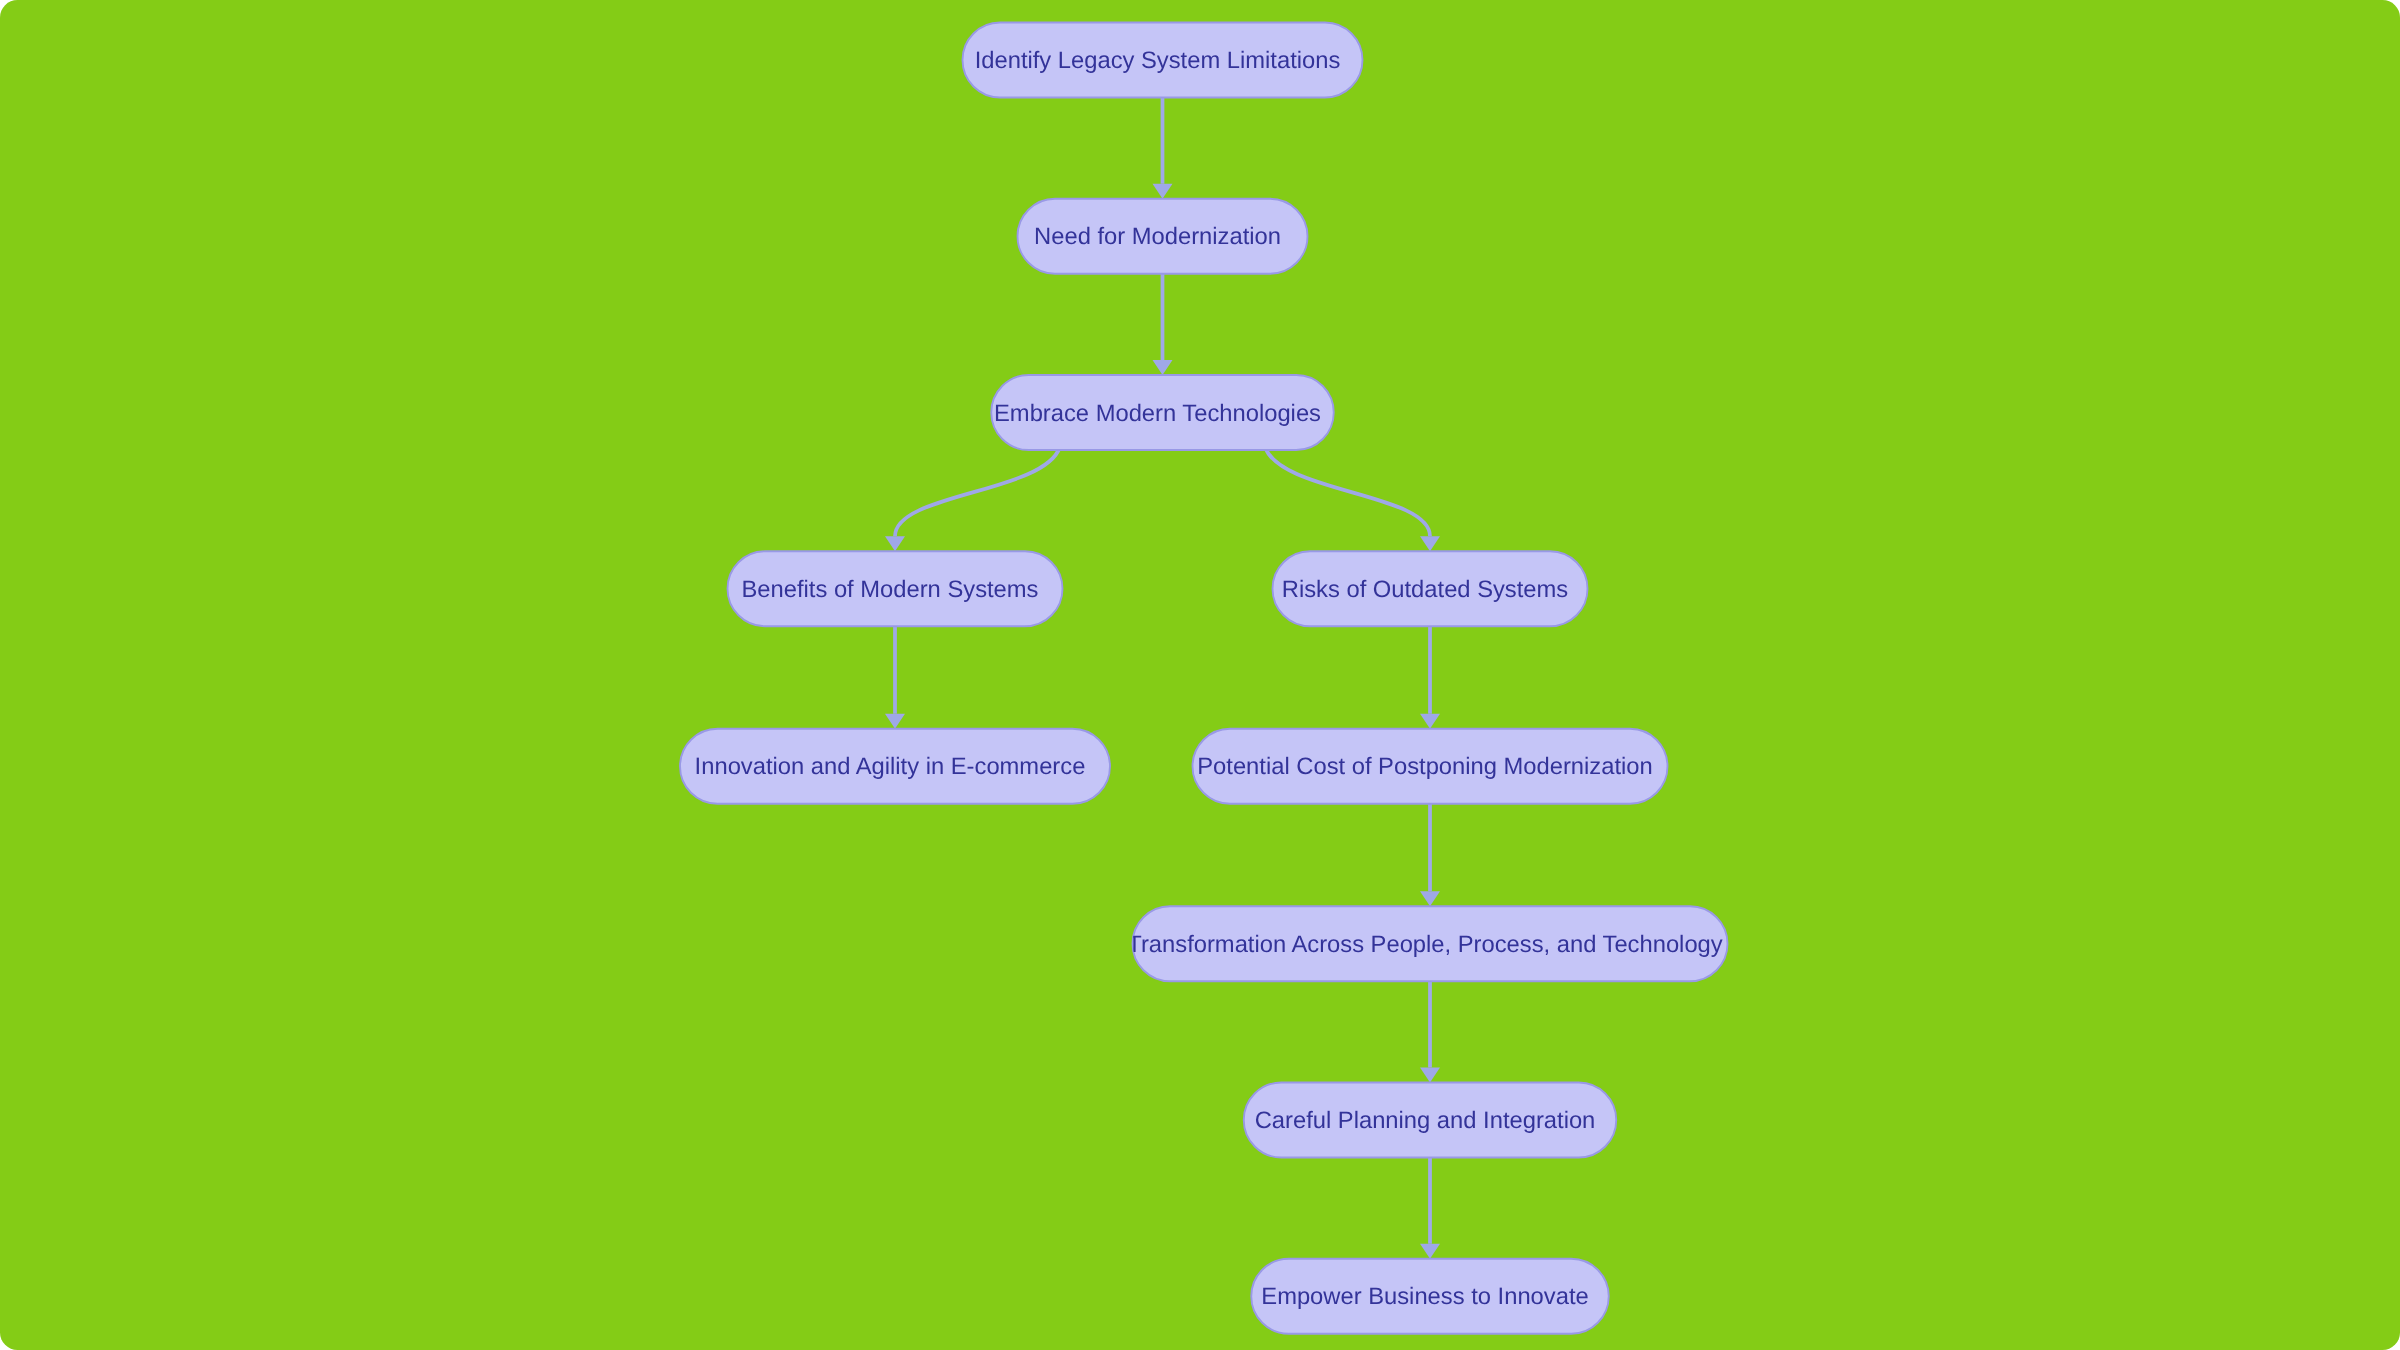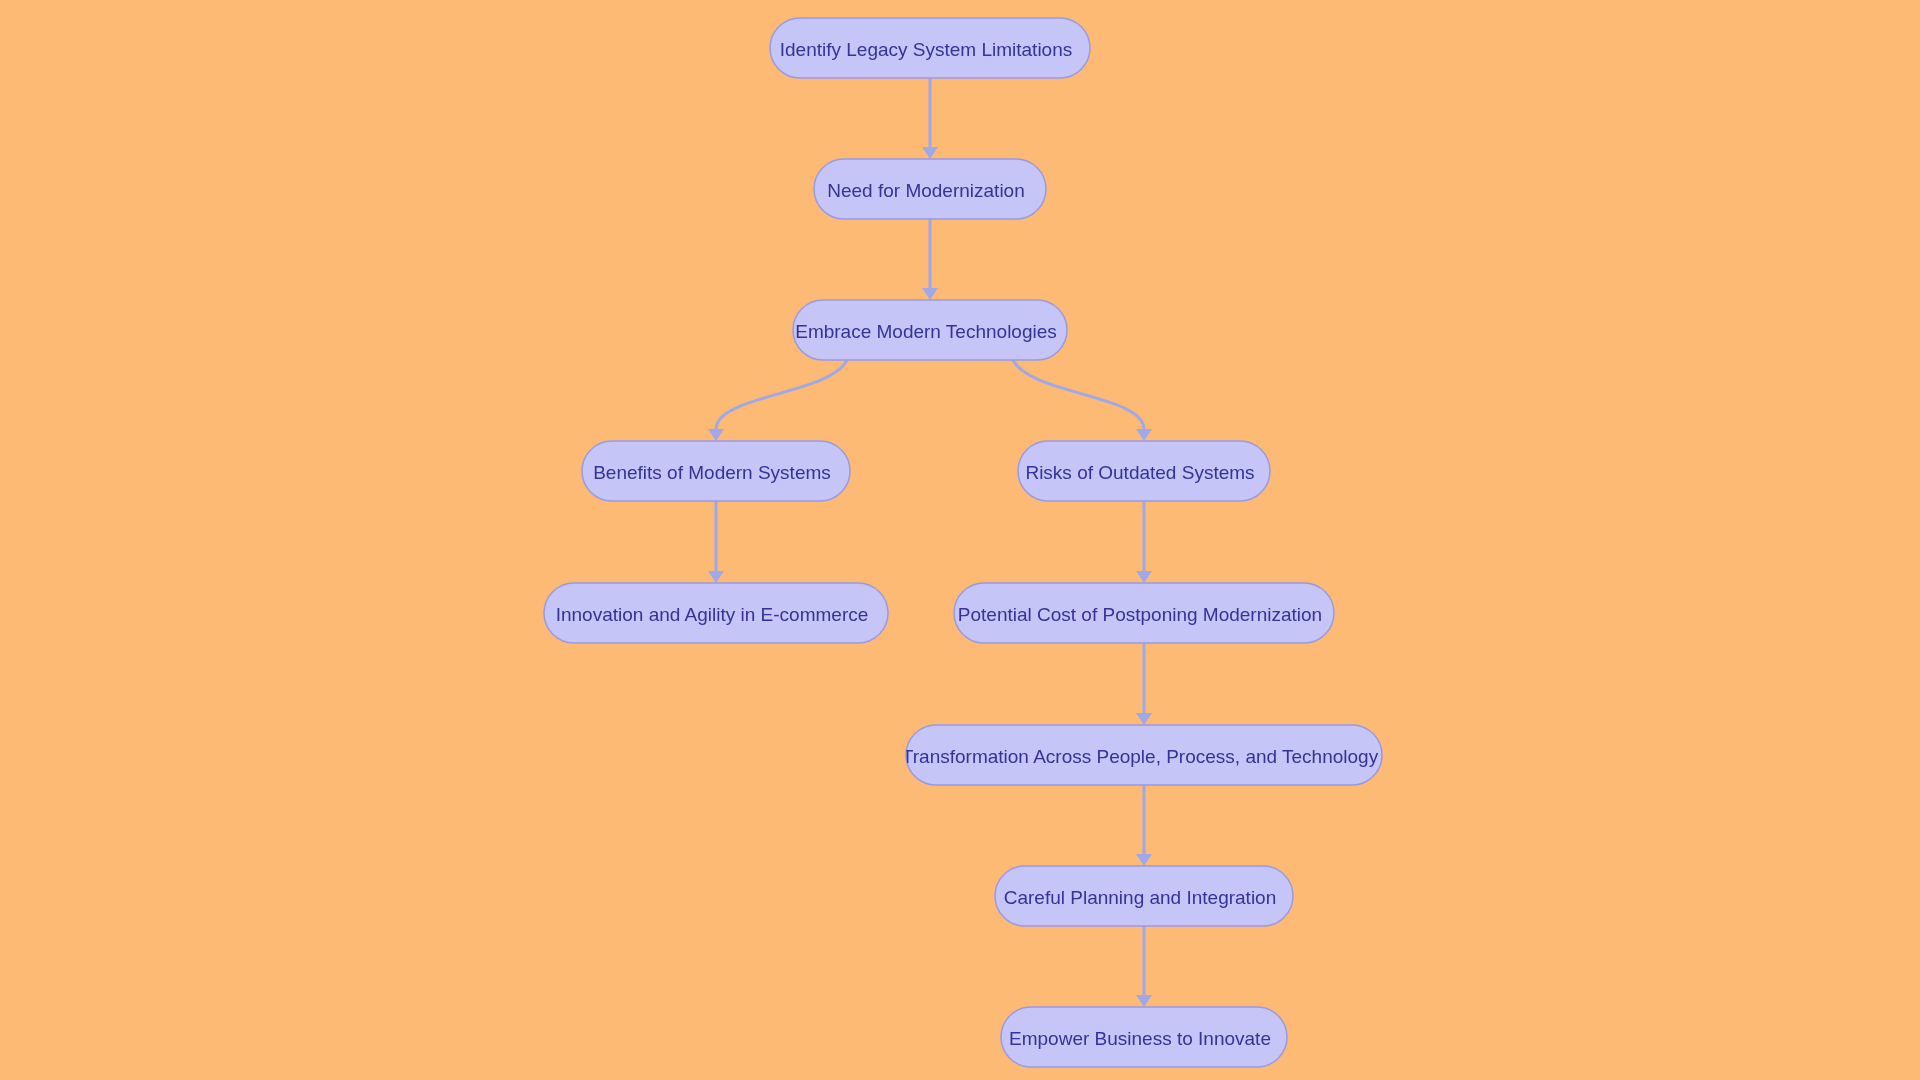--- a/index.html
+++ b/index.html
@@ -11,21 +11,22 @@
   body {
     width: 1920px;
     height: 1080px;
     overflow: hidden;
     font-family: "Liberation Sans", sans-serif;
   }
   #flowchart-canvas {
     position: relative;
     width: 1920px;
     height: 1080px;
-    background: #fdba74;
+    background: #84cc16;
+    border-radius: 14px;
   }
   #flowchart-svg {
     position: absolute;
     top: 0;
     left: 0;
     width: 1920px;
     height: 1080px;
   }
   .edge-path {
     fill: none;

